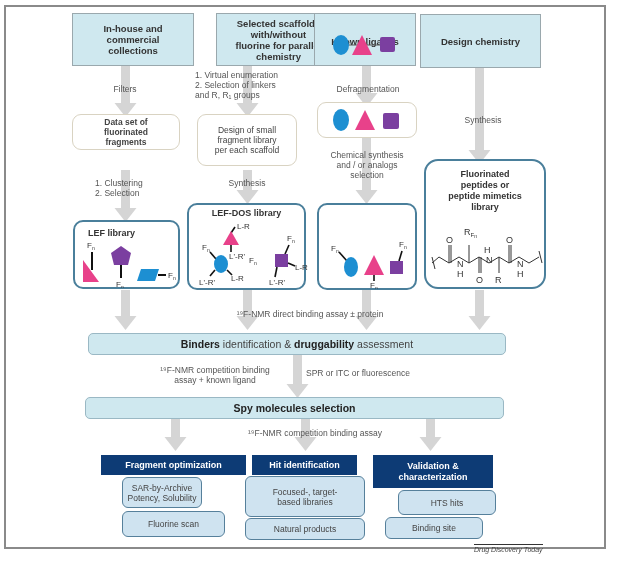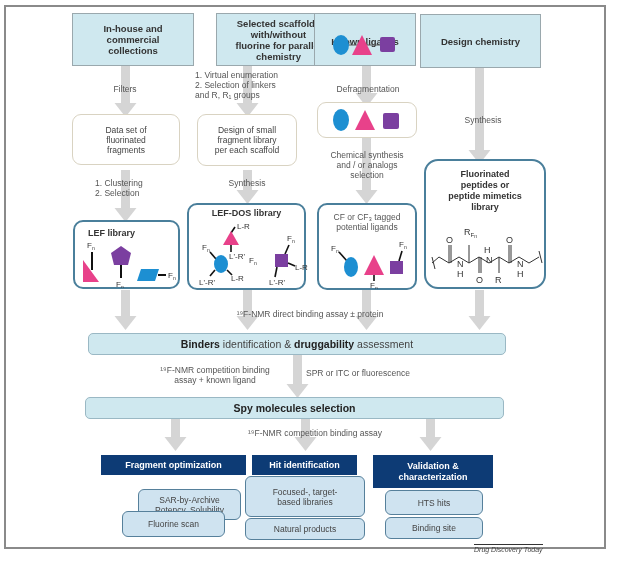--- a/index.html
+++ b/index.html
@@ -95,21 +95,21 @@
   <line x1="10" y1="15" x2="58" y2="15" stroke="#555" stroke-width="1"></line>
   <ellipse cx="11" cy="15" rx="8" ry="10" fill="#1d8fd2"></ellipse>
   <polygon points="32,5 42,25 22,25" fill="#e8418a"></polygon>
   <rect x="50" y="7" width="15" height="15" rx="2" fill="#7b3fa0"></rect>
 </svg>
 <div class="abs src" style="left:420px;top:14px;width:121px;height:54px;">
   <span>Design chemistry</span>
 </div>
 
 <div class="abs lbl" style="left:95px;top:84px;width:60px;">Filters</div>
-<div class="abs beige" style="left:72px;top:114px;width:108px;height:51px;">Data set of
+<div class="abs beige" style="left:72px;top:114px;width:108px;height:36px;font-weight:bold;">Data set of
 fluorinated
 fragments</div>
 <div class="abs lbl" style="left:95px;top:178px;width:60px;text-align:left;">1. Clustering
 2. Selection</div>
 <div class="abs lib" style="left:73px;top:220px;width:107px;height:69px;">
   <div class="libtitle" style="top:6px;left:-30px">LEF library</div>
   <svg class="abs" style="left:4px;top:14px" width="100" height="52">
     <text x="8" y="12" font-size="8" fill="#333">F<tspan font-size="5" dy="2">n</tspan></text>
     <line x1="13" y1="16" x2="13" y2="34" stroke="#111" stroke-width="2"></line>
     <polygon points="4,24 4,46 20,46" fill="#e8418a"></polygon>
@@ -160,22 +160,20 @@
   <svg width="70" height="26">
     <ellipse cx="9" cy="13" rx="8" ry="11" fill="#1d8fd2"></ellipse>
     <polygon points="33,3 43,23 23,23" fill="#e8418a"></polygon>
     <rect x="51" y="6" width="16" height="16" rx="2" fill="#7b3fa0"></rect>
   </svg>
 </div>
 <div class="abs lbl" style="left:318px;top:150px;width:98px;">Chemical synthesis
 and / or analogs
 selection</div>
 <div class="abs lib" style="left:317px;top:203px;width:100px;height:87px;">
-  <div class="lbl" style="position:absolute;left:0;right:0;top:7px;white-space:pre-line;color:#555;">CF or CF₃ tagged
-potential ligands</div>
   <svg class="abs" style="left:8px;top:34px" width="86" height="50">
     <text x="4" y="12" font-size="8" fill="#333">F<tspan font-size="5" dy="2">n</tspan></text>
     <line x1="12" y1="13" x2="20" y2="22" stroke="#111" stroke-width="1.6"></line>
     <ellipse cx="24" cy="28" rx="7" ry="10" fill="#1d8fd2"></ellipse>
     <polygon points="47,16 57,36 37,36" fill="#e8418a"></polygon>
     <line x1="47" y1="36" x2="47" y2="42" stroke="#111" stroke-width="1.6"></line>
     <text x="43" y="49" font-size="8" fill="#333">F<tspan font-size="5" dy="2">n</tspan></text>
     <text x="72" y="8" font-size="8" fill="#333">F<tspan font-size="5" dy="2">n</tspan></text>
     <line x1="75" y1="12" x2="72" y2="22" stroke="#111" stroke-width="1.6"></line>
     <rect x="63" y="22" width="13" height="13" fill="#7b3fa0"></rect>
@@ -228,39 +226,39 @@
 assay + known ligand</div>
 <div class="abs lbl" style="left:306px;top:368px;width:120px;text-align:left;">SPR or ITC or fluorescence</div>
 
 <div class="abs bar" style="left:85px;top:397px;width:419px;height:22px;">
   <b>Spy molecules selection</b>
 </div>
 
 <div class="abs lbl" style="left:225px;top:428px;width:180px;">¹⁹F-NMR competition binding assay</div>
 
 <div class="abs navy" style="left:101px;top:455px;width:145px;height:20px;">Fragment optimization</div>
-<div class="abs sub" style="left:138px;top:477px;width:103px;height:31px;margin-top:12px;">
+<div class="abs sub" style="left:122px;top:477px;width:80px;height:31px;">
   <span>SAR-by-Archive</span>
   <span style="">Potency, Solubility</span>
 </div>
 <div class="abs sub" style="left:122px;top:511px;width:103px;height:26px;">
   <span>Fluorine scan</span>
 </div>
 
 <div class="abs navy" style="left:252px;top:455px;width:105px;height:20px;">Hit identification</div>
 <div class="abs sub" style="left:245px;top:476px;width:120px;height:41px;">
   <span>Focused-, target-</span>
   <span>based libraries</span>
 </div>
 <div class="abs sub" style="left:245px;top:518px;width:120px;height:22px;">
   <span>Natural products</span>
 </div>
 
 <div class="abs navy" style="left:373px;top:455px;width:120px;height:33px;white-space:pre-line;">Validation &amp;
 characterization</div>
-<div class="abs sub" style="left:385px;top:490px;width:98px;height:25px;">
+<div class="abs sub" style="left:398px;top:490px;width:98px;height:25px;">
   <span>HTS hits</span>
 </div>
 <div class="abs sub" style="left:385px;top:517px;width:98px;height:22px;">
   <span>Binding site</span>
 </div>
 
 <div class="abs credit" style="left:474px;top:544px;">Drug Discovery Today</div>
 
 </body></html>

